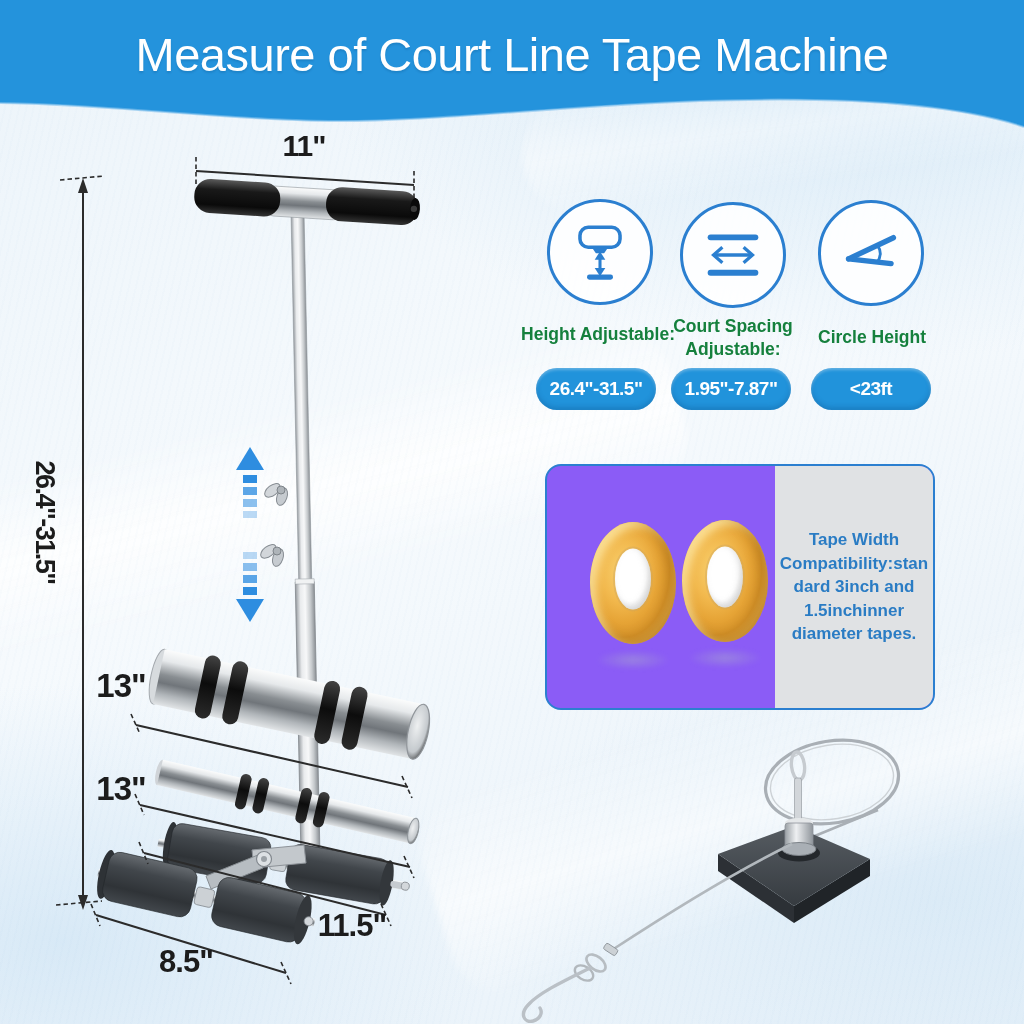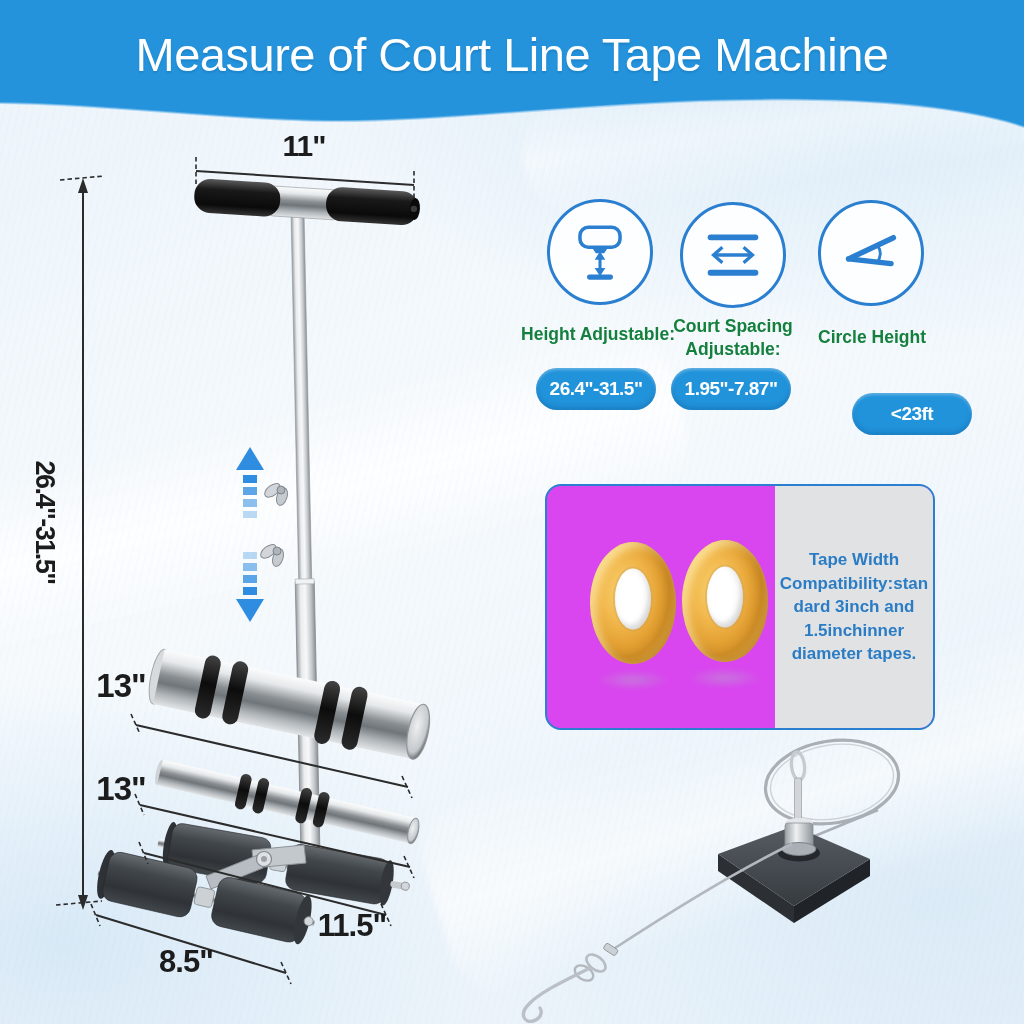--- a/index.html
+++ b/index.html
@@ -48,25 +48,25 @@
         border:3px solid var(--icon-blue,#2b7fd0);background:rgba(255,255,255,.88);
         box-sizing:border-box;display:flex;align-items:center;justify-content:center;}
   .fc1{left:547px;top:199px;} .fc2{left:680px;top:202px;} .fc3{left:818px;top:200px;}
   .feature-label{position:absolute;width:180px;transform:translateX(-50%);text-align:center;
         font-weight:bold;font-size:17.5px;color:#15803d;white-space:pre-line;line-height:23px;}
   .fl1{left:598px;top:323px;} .fl2{left:733px;top:315px;} .fl3{left:872px;top:326px;}
   .pill{position:absolute;width:120px;height:42px;border-radius:21px;
         background:var(--pill-blue,#2193db);color:#fff;font-weight:bold;font-size:19px;
         display:flex;align-items:center;justify-content:center;letter-spacing:-.5px;
         box-shadow:inset 0 -3px 5px rgba(0,55,110,.22), inset 0 2px 3px rgba(255,255,255,.3);}
-  .p1{left:536px;top:368px;} .p2{left:671px;top:368px;} .p3{left:852px;top:368px;margin-top:25px;}
-
-  
-  .tape-card{position:absolute;left:545px;top:484px;width:390px;height:246px;box-sizing:border-box;
-        background:#d946ef;border:2.5px solid var(--icon-blue,#2b7fd0);border-radius:16px;overflow:hidden;padding-left:25px;}
+  .p1{left:536px;top:368px;} .p2{left:671px;top:368px;} .p3{left:811px;top:368px;}
+
+  
+  .tape-card{position:absolute;left:545px;top:464px;width:390px;height:246px;box-sizing:border-box;
+        background:#8b5cf6;border:2.5px solid var(--icon-blue,#2b7fd0);border-radius:16px;overflow:hidden;padding-left:25px;}
   .tape-gray{position:absolute;right:0;top:0;bottom:0;width:158px;background:#e0e2e4;}
   .tape-text{position:absolute;left:0;right:0;top:50%;transform:translateY(-50%);
         text-align:center;font-weight:bold;font-size:17px;line-height:23.5px;
         color:var(--tape-text-blue,#2a7cc4);white-space:pre-line;}
   .roll{position:absolute;width:86px;height:122px;border-radius:50%;
         background:radial-gradient(ellipse 62% 62% at 38% 40%, #f8d06e 0%, #f2b94e 40%, #e6a436 68%, #d8952b 88%, #eab04a 100%);
         box-shadow:inset -7px -5px 12px rgba(150,95,10,.45), inset 6px 5px 9px rgba(255,236,170,.8);}
   .roll .core{position:absolute;left:50%;top:47%;width:42%;height:50%;transform:translate(-50%,-50%);
         border-radius:50%;background:radial-gradient(ellipse at 42% 36%, #ffffff 55%, #ececec 80%, #dcdcdc 100%);
         box-shadow:0 0 0 2px rgba(205,165,95,.4), inset -3px -3px 6px rgba(160,160,160,.35);}

